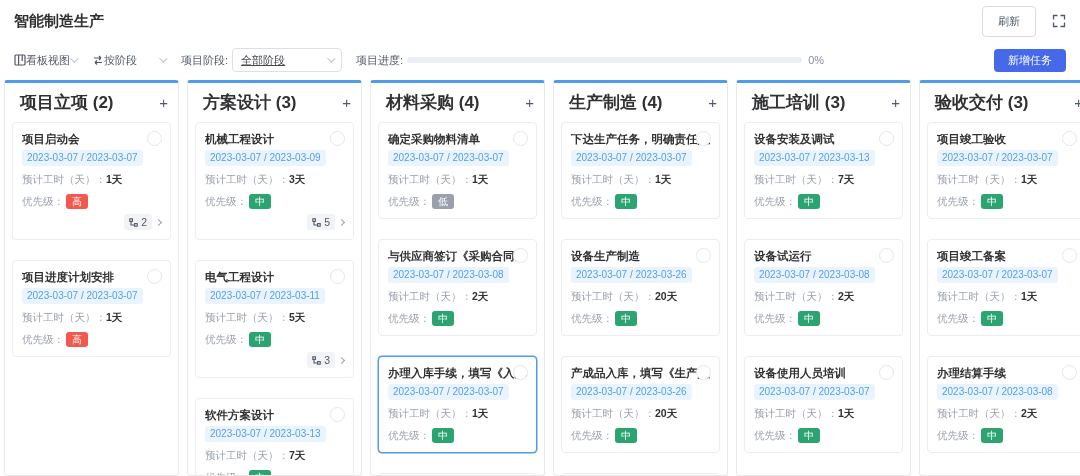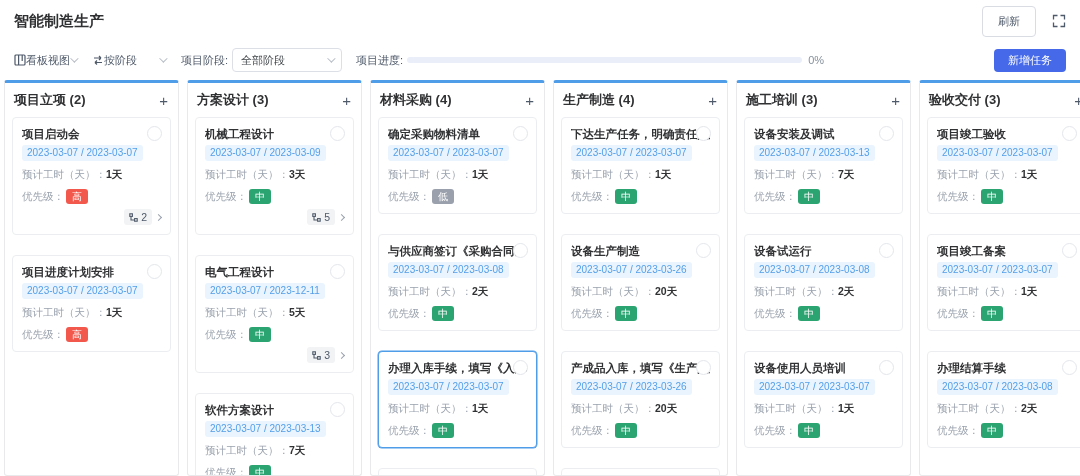--- a/index.html
+++ b/index.html
@@ -39,21 +39,21 @@
   }
   .chev-right {
     width: 5px; height: 5px; display: inline-block;
     border-right: 1.3px solid #9aa1ad; border-bottom: 1.3px solid #9aa1ad;
     transform: rotate(-45deg);
   }
   .select-box {
     width: 110px; height: 24px;
     border: 1px solid #dcdfe6; border-radius: 4px;
     display: flex; align-items: center; justify-content: space-between;
-    padding: 0 8px; margin-left: 4px; color: #45494d; background: #fff; cursor: pointer;
+    padding: 0 8px; margin-left: 4px; color: #45494d; background: #fff; cursor: pointer; text-decoration: underline;
   }
   .progress-track {
     width: 395px; height: 6px; border-radius: 3px;
     background: var(--progress-track, #e9eef9);
     overflow: hidden; margin: 0 6px 0 4px;
   }
   .progress-fill { height: 100%; background: var(--accent, #4f9ce8); width: 0; }
   .progress-num { color: #86909c; }
   .toolbar-spacer { flex: 1; }
   .btn-primary {
@@ -74,21 +74,21 @@
     border: 1px solid #e9e9eb;
     border-top: 3px solid var(--accent, #4f9ce8);
     border-radius: 3px;
     display: flex; flex-direction: column;
     overflow: hidden;
   }
   .column-header {
     display: flex; align-items: center; justify-content: space-between;
     padding: 8px 9px 7px;
   }
-  .column-title { font-size: 13px; font-weight: bold; color: #303133; }
+  .column-title { font-size: 17px; font-weight: bold; color: #303133; margin-left: 6px; }
   .add-card-btn {
     background: none; border: none; font-size: 15px; color: #4e5969;
     cursor: pointer; line-height: 1; padding: 0 1px;
   }
   .column-body {
     padding: 1px 7px 8px;
     display: flex; flex-direction: column; gap: 20px;
     overflow: hidden; flex: 1;
   }
   
@@ -274,21 +274,21 @@
         </span>
         <span>5</span>
       </span>
       <span class="chev-right"></span>
     </div>
   </div>
 
   <div class="task-card">
     <div class="task-title">电气工程设计</div>
     <span class="task-check"></span>
-    <span class="date-badge">2023-03-07 / 2023-12-11</span>
+    <span class="date-badge">2023-03-07 / 2023-03-11</span>
     <div class="meta-row">
       <span>预计工时（天）：</span>
             <span class="meta-value">5天</span>
     </div>
     <div class="meta-row">
       <span>优先级：</span>
             <span class="priority-badge" style="background: rgb(43, 164, 113);">中</span>
     </div>
     <div class="subtask-footer">
       <span class="subtask-chip">

